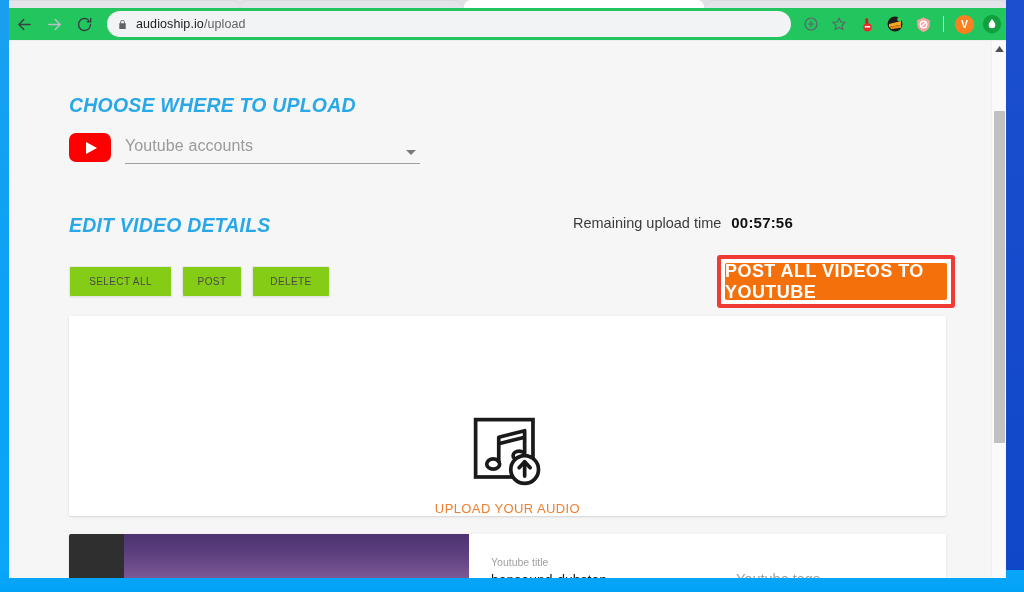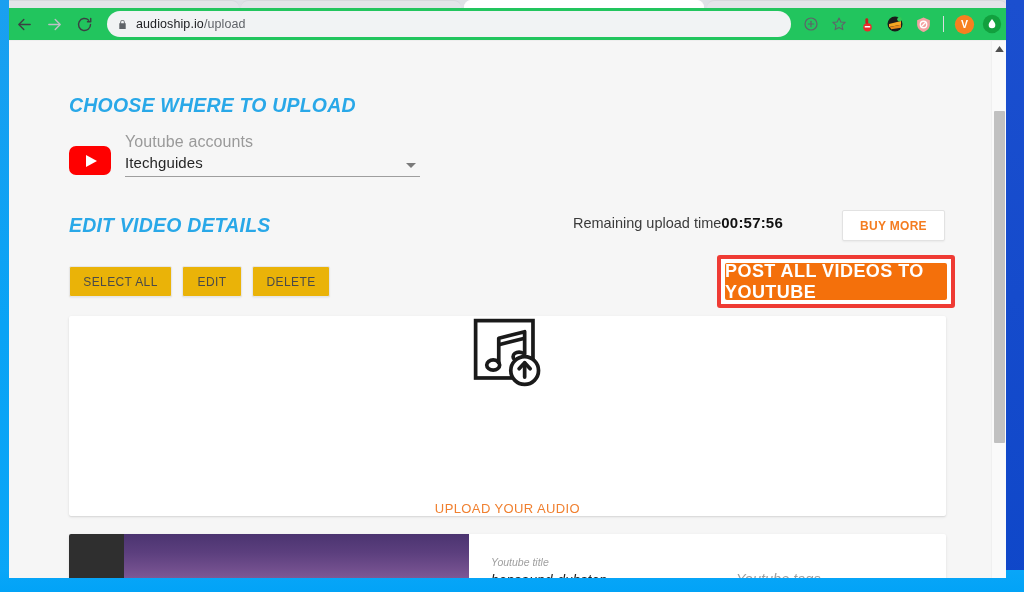--- a/index.html
+++ b/index.html
@@ -200,43 +200,43 @@
 
   #edit-title { position: absolute; left: 60px; top: 173px; font-style: italic; }
 
   #remaining-wrap {
     position: absolute; left: 564px; top: 173px;
     display: flex; align-items: center;
   }
   #remaining-label { font-size: 14.5px; color: #3b3b3b; }
   #remaining-time {
     font-size: 15px; color: #111111; font-weight: bold;
-    letter-spacing: 0.2px;
+    margin-left: 10px; letter-spacing: 0.2px;
   }
   #buy-more {
     position: absolute; left: 833px; top: 169px;
     width: 103px; height: 31px;
     background: #ffffff;
     border: 1px solid #e2e2e2;
     border-radius: 2px;
     color: #f47c20;
     font-size: 12px; font-weight: bold;
     letter-spacing: 0.3px;
     display: flex; align-items: center; justify-content: center;
     box-shadow: 0 1px 2px rgba(0,0,0,0.05);
   }
 
   .flat-btn {
     position: absolute; top: 225px;
     height: 31px;
-    background: #eab308;
+    background: #84cc16;
     border: 1px solid #e6e6e6;
     border-radius: 2px;
     color: #4a4a4a;
-    font-size: 12px;
+    font-size: 10px;
     letter-spacing: 0.4px;
     display: flex; align-items: center; justify-content: center;
     box-shadow: 0 1px 2px rgba(0,0,0,0.06);
     text-align: center;
   }
   #btn-select-all { left: 60px; width: 103px; }
   #btn-edit       { left: 173px; width: 60px; }
   #btn-delete     { left: 243px; width: 78px; }
 
   
@@ -263,21 +263,21 @@
     position: absolute; left: 60px; top: 275px;
     width: 877px; height: 200px;
     background: #ffffff;
     border-radius: 2px;
     box-shadow: 0 1px 3px rgba(0,0,0,0.10), 0 1px 1px rgba(0,0,0,0.05);
   }
   #dropzone {
     position: absolute; left: 0; top: 0;
     width: 877px; height: 200px;
     display: flex; flex-direction: column;
-    align-items: center; justify-content: space-between;
+    align-items: center; justify-content: flex-end;
   }
   #upload-icon { width: 74px; height: 74px; display: block; }
   #upload-label {
     margin-top: 12px;
     color: #f08030;
     font-size: 13px;
     letter-spacing: 0.4px;
   }
 
   
@@ -308,21 +308,21 @@
         #a876a0 58%,
         #d6a197 72%,
         #f0c79a 86%,
         #f7dda6 100%);
   }
   #video-fields {
     position: relative;
     flex: 1 1 auto;
     padding: 22px 24px 0 22px;
   }
-  .vf-row { display: flex; gap: 32px; font-style: italic; }
+  .vf-row { display: flex; gap: 32px; }
   .vf-field { position: relative; }
   #vf-title { width: 213px; }
   #vf-tags  { width: 222px; }
   .vf-underline {
     border-bottom: 1px solid #cfcfcf;
     padding-bottom: 4px;
   }
   .vf-label { font-size: 10.5px; color: #a0a0a0; margin-bottom: 4px; }
   .vf-value { font-size: 14px; color: #222222; }
   .vf-placeholder { font-size: 14.5px; color: #9e9e9e; }
@@ -434,36 +434,34 @@
       <div id="page">
 
         <div id="choose-title" class="section-title">CHOOSE WHERE TO UPLOAD</div>
 
         <div id="account-row">
           <div id="yt-logo">
             <span class="play"></span>
           </div>
           <div id="account-field">
             <div class="field-label">Youtube accounts</div>
-            <div class="field-value">Itechguides</div>
             <span id="account-caret"></span>
           </div>
         </div>
 
         <div id="edit-title" class="section-title">EDIT VIDEO DETAILS</div>
 
         <div id="remaining-wrap">
           <span id="remaining-label">Remaining upload time</span>
           <span id="remaining-time">00:57:56</span>
         </div>
 
-        <div id="buy-more">BUY MORE</div>
 
         <div id="btn-select-all" class="flat-btn">SELECT ALL</div>
-        <div id="btn-edit" class="flat-btn">EDIT</div>
+        <div id="btn-edit" class="flat-btn">POST</div>
         <div id="btn-delete" class="flat-btn">DELETE</div>
 
         <div id="post-annotation"></div>
         <div id="post-btn">POST ALL VIDEOS TO YOUTUBE</div>
 
         <div id="upload-card">
           <div id="dropzone">
             <svg id="upload-icon" viewBox="0 0 80 80">
               <rect x="5" y="5" width="62" height="62" fill="none" stroke="#1a1a1a" stroke-width="4"></rect>
               <path d="M30 52 L30 24 L58 17 L58 41" fill="none" stroke="#1a1a1a" stroke-width="4" stroke-linejoin="round"></path>

